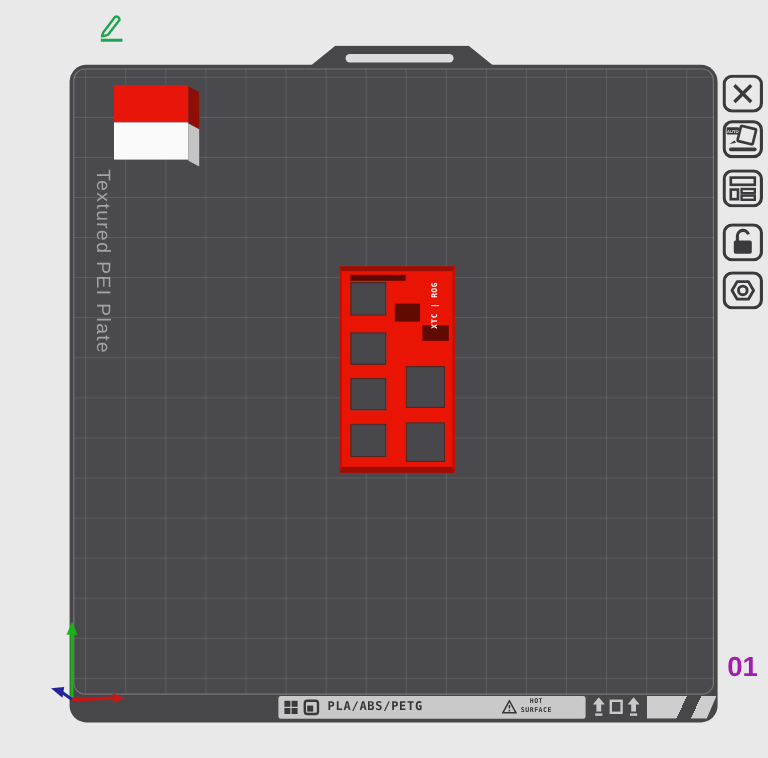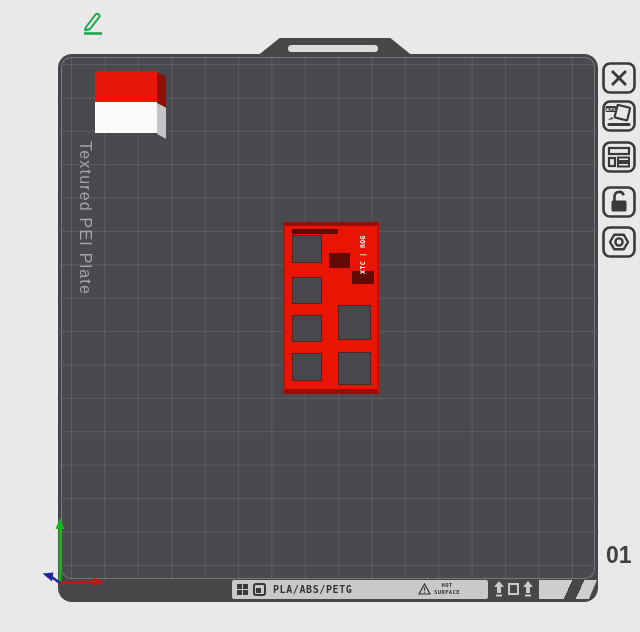--- a/index.html
+++ b/index.html
@@ -66,21 +66,21 @@
         clip-path:polygon(0 0,100% 0,86% 100%,0 100%);
         background:linear-gradient(115deg,#cecece 0 50%,#47474a 50% 68%,#cecece 68% 100%);}
 
   
   .tool{position:absolute;left:602px;width:34px;height:32px;cursor:pointer;}
   .t1{top:62px;} .t2{top:100px;} .t3{top:141px;} .t4{top:186px;} .t5{top:226px;}
 
   
   .pencil{position:absolute;left:78px;top:6px;width:28px;height:30px;cursor:pointer;}
   .axes{position:absolute;left:30px;top:512px;}
-  .plate-num{position:absolute;left:606px;top:542px;font-size:23px;font-weight:bold;color:#404040;}
+  .plate-num{position:absolute;left:606px;top:542px;font-size:23px;font-weight:bold;color:#a21caf;}
 </style>
 </head>
 <body>
 
 <div class="stage">
 
   <svg class="pencil" viewBox="0 0 28 30">
     <path d="M8 21 L18 8 a2.6 2.6 0 0 1 3.6 2.7 L12 23 l-5 1.3 z" fill="none" stroke="#1ea550" stroke-width="2" stroke-linejoin="round"></path>
     <line x1="6" y1="27.5" x2="24" y2="27.5" stroke="#1ea550" stroke-width="2.6"></line>
   </svg>

